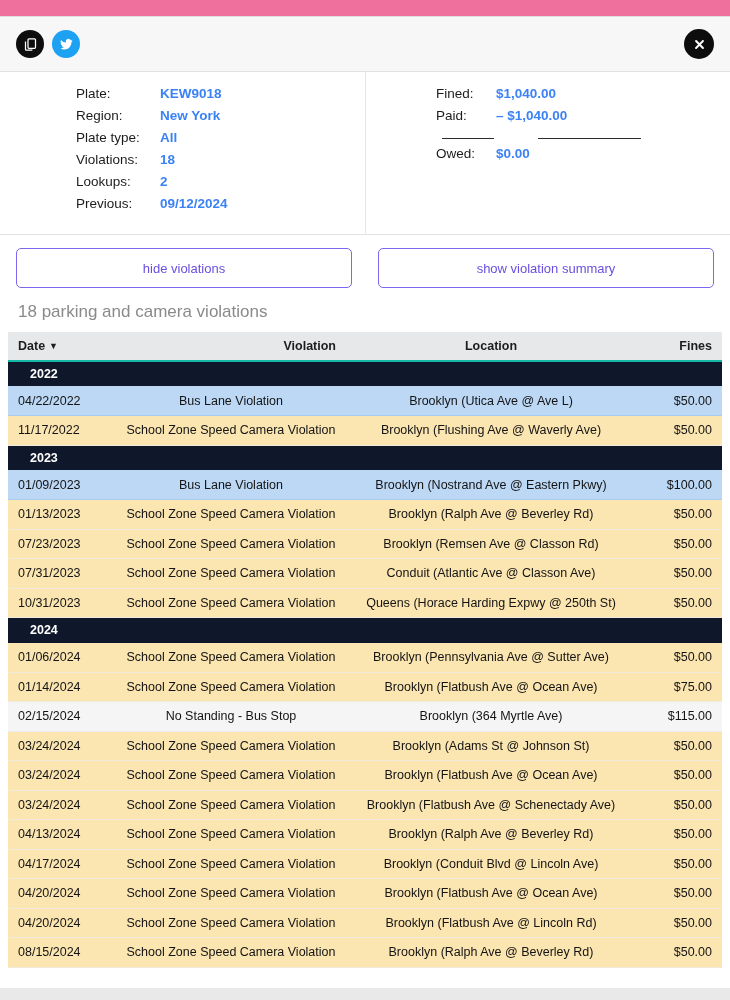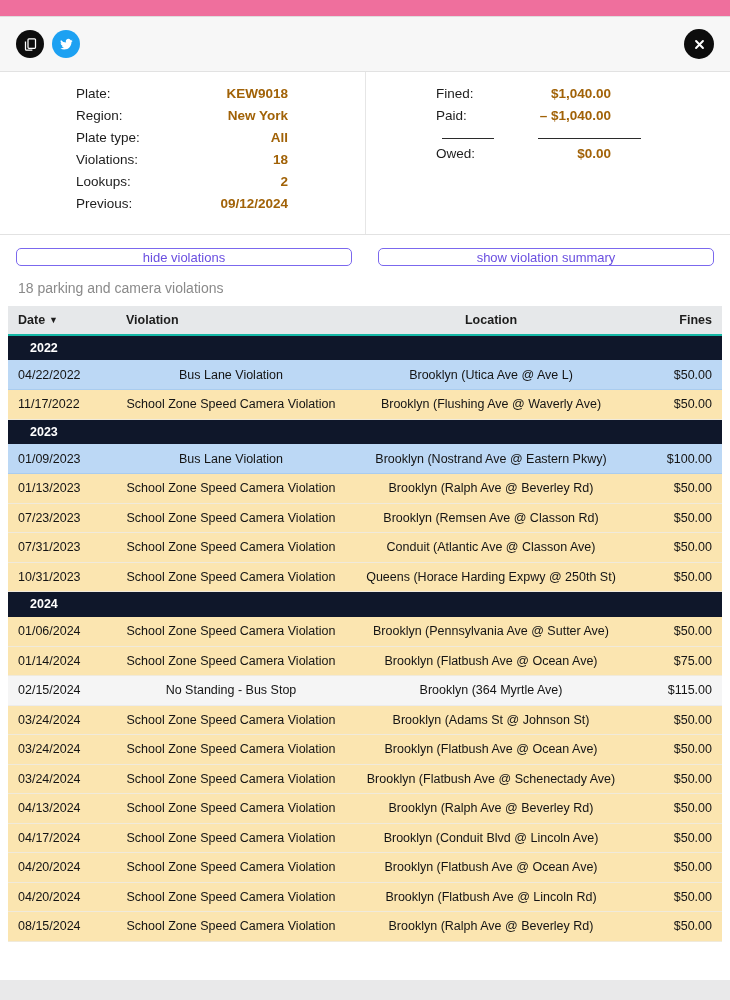--- a/index.html
+++ b/index.html
@@ -77,22 +77,21 @@
     height: 22px;
   }
   .info-label {
     font-size: 13.5px;
     color: #1c1c1c;
     text-align: left;
   }
   .info-value {
     font-size: 13.5px;
     font-weight: bold;
-    color: #a16207;
-    text-align: right;
+    color: #3b82f6;
   }
   
   .left .info-label { width: 160px; padding-left: 76px; }
   .left .info-value { width: 128px; }
   
   .right .info-label { width: 130px; padding-left: 70px; }
   .right .info-value { width: 190px; padding-right: 75px; }
 
   .rule-row { height: 16px; display: flex; align-items: center; }
   .rule-left {
@@ -110,35 +109,35 @@
   }
 
   
   .btn-row {
     display: flex;
     gap: 26px;
     padding: 13px 16px 0 16px;
   }
   .btn {
     flex: 1 1 0;
-    height: 18px;
+    height: 40px;
     border: 1px solid #7b68ee;
     border-radius: 5px;
     background: #ffffff;
     color: #6a4fe0;
     font-size: 13px;
     font-family: "Liberation Sans", sans-serif;
     cursor: pointer;
     display: flex;
     align-items: center;
     justify-content: center;
   }
 
   .count-text {
-    font-size: 14px;
+    font-size: 17px;
     color: #8a8a8a;
     padding: 14px 0 10px 18px;
   }
 
   
   table.violations {
     width: 714px;
     margin: 0 8px;
     border-collapse: collapse;
     table-layout: fixed;
@@ -146,21 +145,21 @@
   table.violations th {
     background: #e6e8ea;
     font-size: 12.5px;
     font-weight: bold;
     color: #1d1d1d;
     height: 29px;
     padding: 0 10px;
     border-bottom: 2px solid #14b8a6;
   }
   th.c-date { width: 108px; text-align: left; }
-  th.c-viol { width: 230px; text-align: left; }
+  th.c-viol { width: 230px; text-align: right; }
   th.c-loc  { width: 290px; text-align: center; }
   th.c-fine { width: 86px;  text-align: right; }
 
   .chev {
     display: inline-block;
     margin-left: 4px;
     font-size: 9px;
     transform: translateY(-1px);
   }
 

